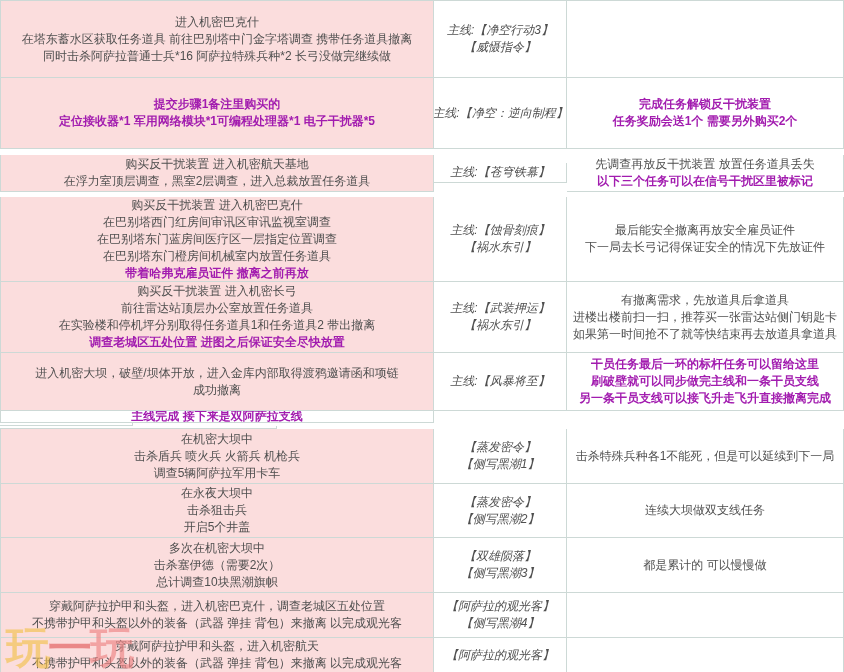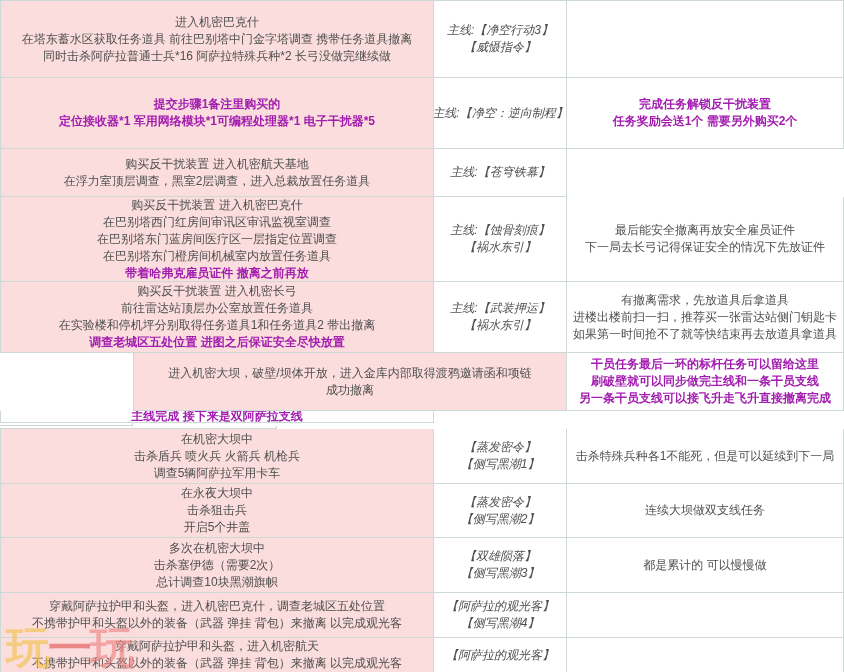--- a/index.html
+++ b/index.html
@@ -71,27 +71,31 @@
           <div class="line b">定位接收器*1 军用网络模块*1可编程处理器*1 电子干扰器*5</div>
         </div>
         <div class="cell main">
           <div class="line">主线:【净空：逆向制程】</div>
         </div>
         <div class="cell note">
           <div class="line b">完成任务解锁反干扰装置</div>
           <div class="line b">任务奖励会送1个 需要另外购买2个</div>
         </div>
       </div>
-      <div class="trow" style="height: 48px;">
+      <div class="trow" style="height: 48px; align-items: center;">
         <div class="cell task">
           <div class="line">购买反干扰装置 进入机密航天基地</div>
           <div class="line">在浮力室顶层调查，黑室2层调查，进入总裁放置任务道具</div>
         </div>
         <div class="cell main">
           <div class="line">主线:【苍穹铁幕】</div>
+        </div>
+        <div class="cell note">
+          <div class="line">先调查再放反干扰装置 放置任务道具丢失</div>
+          <div class="line b">以下三个任务可以在信号干扰区里被标记</div>
         </div>
       </div>
       <div class="trow" style="height: 85px;">
         <div class="cell task">
           <div class="line">购买反干扰装置 进入机密巴克什</div>
           <div class="line">在巴别塔西门红房间审讯区审讯监视室调查</div>
           <div class="line">在巴别塔东门蓝房间医疗区一层指定位置调查</div>
           <div class="line">在巴别塔东门橙房间机械室内放置任务道具</div>
           <div class="line b">带着哈弗克雇员证件 撤离之前再放</div>
         </div>
@@ -119,20 +123,23 @@
           <div class="line">有撤离需求，先放道具后拿道具</div>
           <div class="line">进楼出楼前扫一扫，推荐买一张雷达站侧门钥匙卡</div>
           <div class="line">如果第一时间抢不了就等快结束再去放道具拿道具</div>
         </div>
       </div>
       <div class="trow" style="height: 58px; justify-content: flex-end;">
         <div class="cell task">
           <div class="line">进入机密大坝，破壁/坝体开放，进入金库内部取得渡鸦邀请函和项链</div>
           <div class="line">成功撤离</div>
         </div>
+        <div class="cell main">
+          <div class="line">主线:【风暴将至】</div>
+        </div>
         <div class="cell note">
           <div class="line b">干员任务最后一环的标杆任务可以留给这里</div>
           <div class="line b">刷破壁就可以同步做完主线和一条干员支线</div>
           <div class="line b">另一条干员支线可以接飞升走飞升直接撤离完成</div>
         </div>
       </div>
       <div class="trow" style="height: 18px; flex-direction: column;">
         <div class="cell task white">
           <div class="line b">主线完成 接下来是双阿萨拉支线</div>
         </div>

